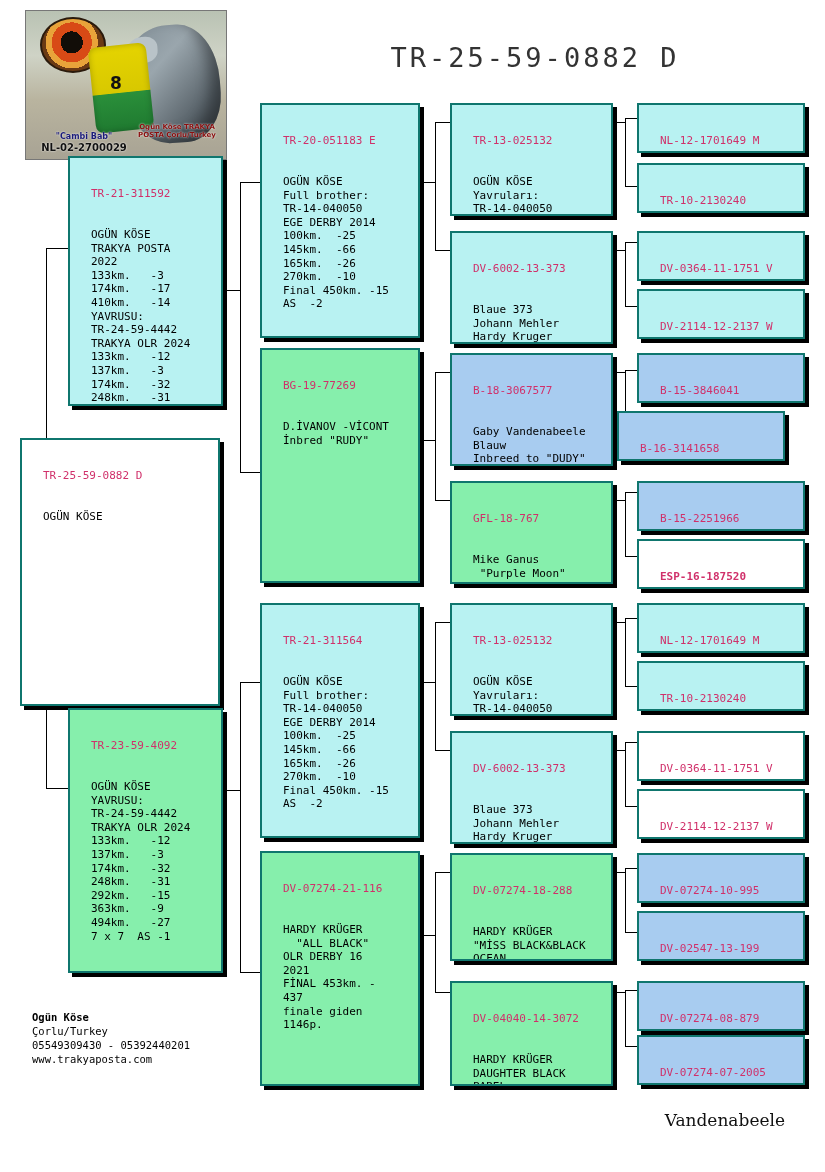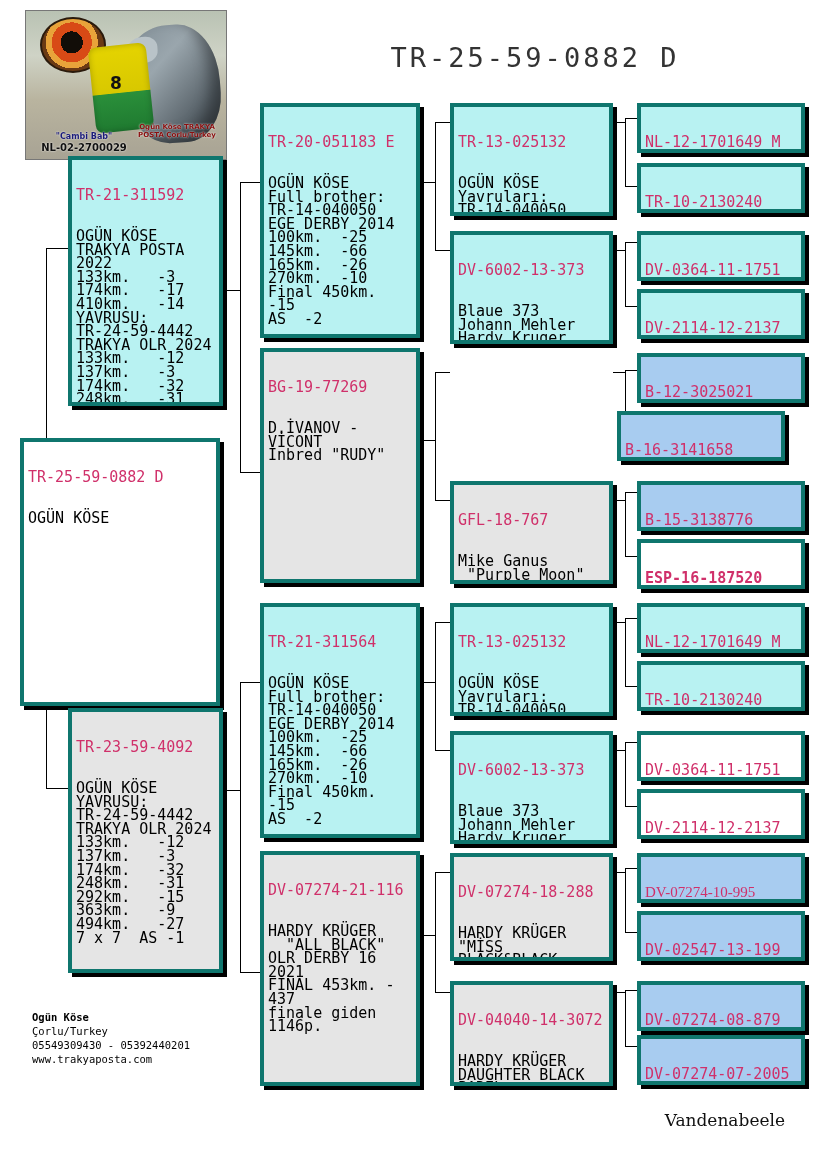--- a/index.html
+++ b/index.html
@@ -64,31 +64,31 @@
 
   .maintitle{
     position:absolute;left:300px;top:42px;width:470px;text-align:center;
     font-size:27px;letter-spacing:3px;color:#333;
     font-family:"DejaVu Sans Mono", monospace;
   }
 
   
   .box{
     position:absolute;
-    border:4px solid #0f766e;
+    border:2px solid #0f766e;
     box-shadow:4px 4px 0 #000;
     box-sizing:border-box;
-    padding:2px 4px;
-    font-size:15px;
+    padding:2px 21px;
+    font-size:11px;
     line-height:13.6px;
     overflow:hidden;
     white-space:pre-wrap;
   }
   .cy{background:#b8f2f2;}
-  .ye{background:#e5e5e5;}
+  .ye{background:#86efac;}
   .bl{background:#a8ccf0;}
   .wh{background:#ffffff;}
   .id{color:#d0306a;}
   .txt{color:#000;}
 
   
   .ln{position:absolute;background:#000;}
   .h{height:1px;}
   .v{width:1px;}
 
@@ -288,20 +288,29 @@
   </div>
   <div class="box cy" style="left:450px;top:231px;width:163px;height:113px;">
     <div class="id">DV-6002-13-373</div>
     <div class="txt">Blaue 373
 Johann Mehler
 Hardy Kruger
 /Vandenabeele
 18.08.2013
 Colombrodrum</div>
   </div>
+  <div class="box bl" style="left:450px;top:353px;width:163px;height:113px;">
+    <div class="id">B-18-3067577</div>
+    <div class="txt">Gaby Vandenabeele
+Blauw
+Inbreed to "DUDY"
+Father to:
+New Bliksem
+1e Nat.Tulle</div>
+  </div>
   <div class="box ye" style="left:450px;top:481px;width:163px;height:103px;">
     <div class="id">GFL-18-767</div>
     <div class="txt">Mike Ganus
  "Purple Moon"
 Winer: 71e  420 km.
 OLR Algarve
 Gr. Derby
 gr.doht. "RUDY"</div>
   </div>
   <div class="box cy" style="left:450px;top:603px;width:163px;height:113px;">
@@ -350,29 +359,29 @@
   </div>
   <div class="box cy" style="left:637px;top:231px;width:168px;height:50px;">
     <div class="id">DV-0364-11-1751 V</div>
     
   </div>
   <div class="box cy" style="left:637px;top:289px;width:168px;height:50px;">
     <div class="id">DV-2114-12-2137 W</div>
     
   </div>
   <div class="box bl" style="left:637px;top:353px;width:168px;height:50px;">
-    <div class="id">B-12-3025021</div>
+    <div class="id">B-15-3846041</div>
     
   </div>
   <div class="box bl" style="left:617px;top:411px;width:168px;height:50px;">
     <div class="id">B-16-3141658</div>
     
   </div>
   <div class="box bl" style="left:637px;top:481px;width:168px;height:50px;">
-    <div class="id">B-15-3138776</div>
+    <div class="id">B-15-2251966</div>
     
   </div>
   <div class="box wh" style="left:637px;top:539px;width:168px;height:50px;font-weight:bold;">
     <div class="id">ESP-16-187520</div>
     
   </div>
   <div class="box cy" style="left:637px;top:603px;width:168px;height:50px;">
     <div class="id">NL-12-1701649 M</div>
     
   </div>
@@ -381,21 +390,21 @@
     
   </div>
   <div class="box wh" style="left:637px;top:731px;width:168px;height:50px;">
     <div class="id">DV-0364-11-1751 V</div>
     
   </div>
   <div class="box wh" style="left:637px;top:789px;width:168px;height:50px;">
     <div class="id">DV-2114-12-2137 W</div>
     
   </div>
-  <div class="box bl" style="left:637px;top:853px;width:168px;height:50px;font-family:Liberation Serif, serif;">
+  <div class="box bl" style="left:637px;top:853px;width:168px;height:50px;">
     <div class="id">DV-07274-10-995</div>
     
   </div>
   <div class="box bl" style="left:637px;top:911px;width:168px;height:50px;">
     <div class="id">DV-02547-13-199</div>
     
   </div>
   <div class="box bl" style="left:637px;top:981px;width:168px;height:50px;">
     <div class="id">DV-07274-08-879</div>
     

